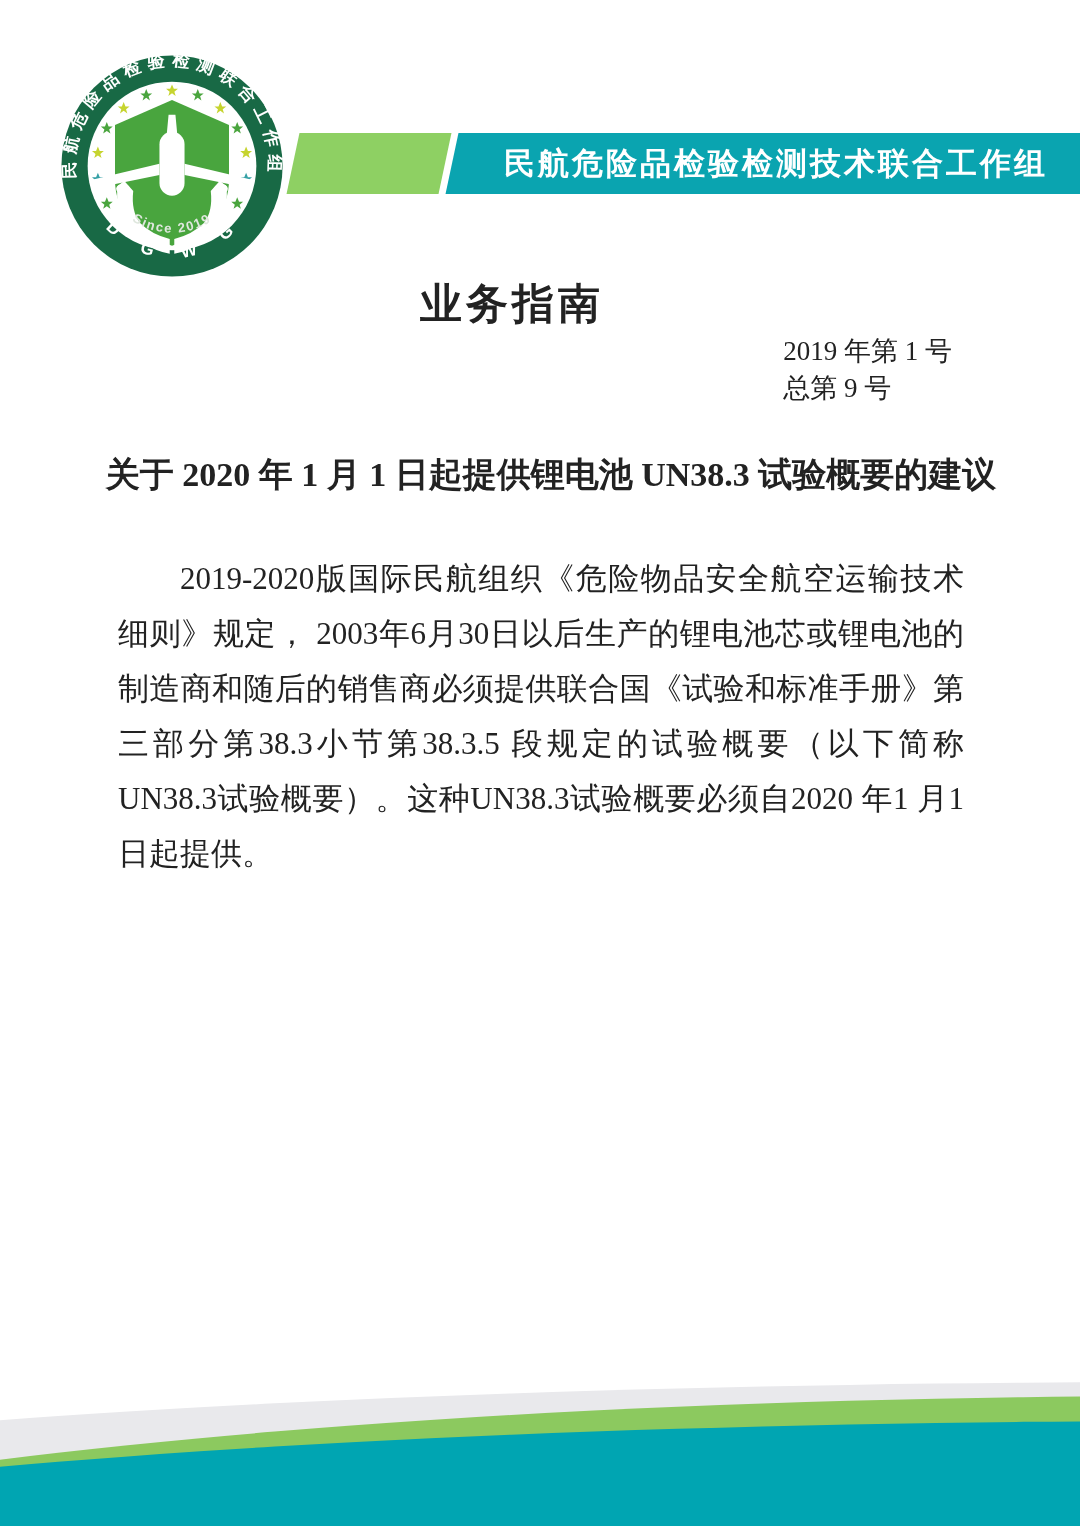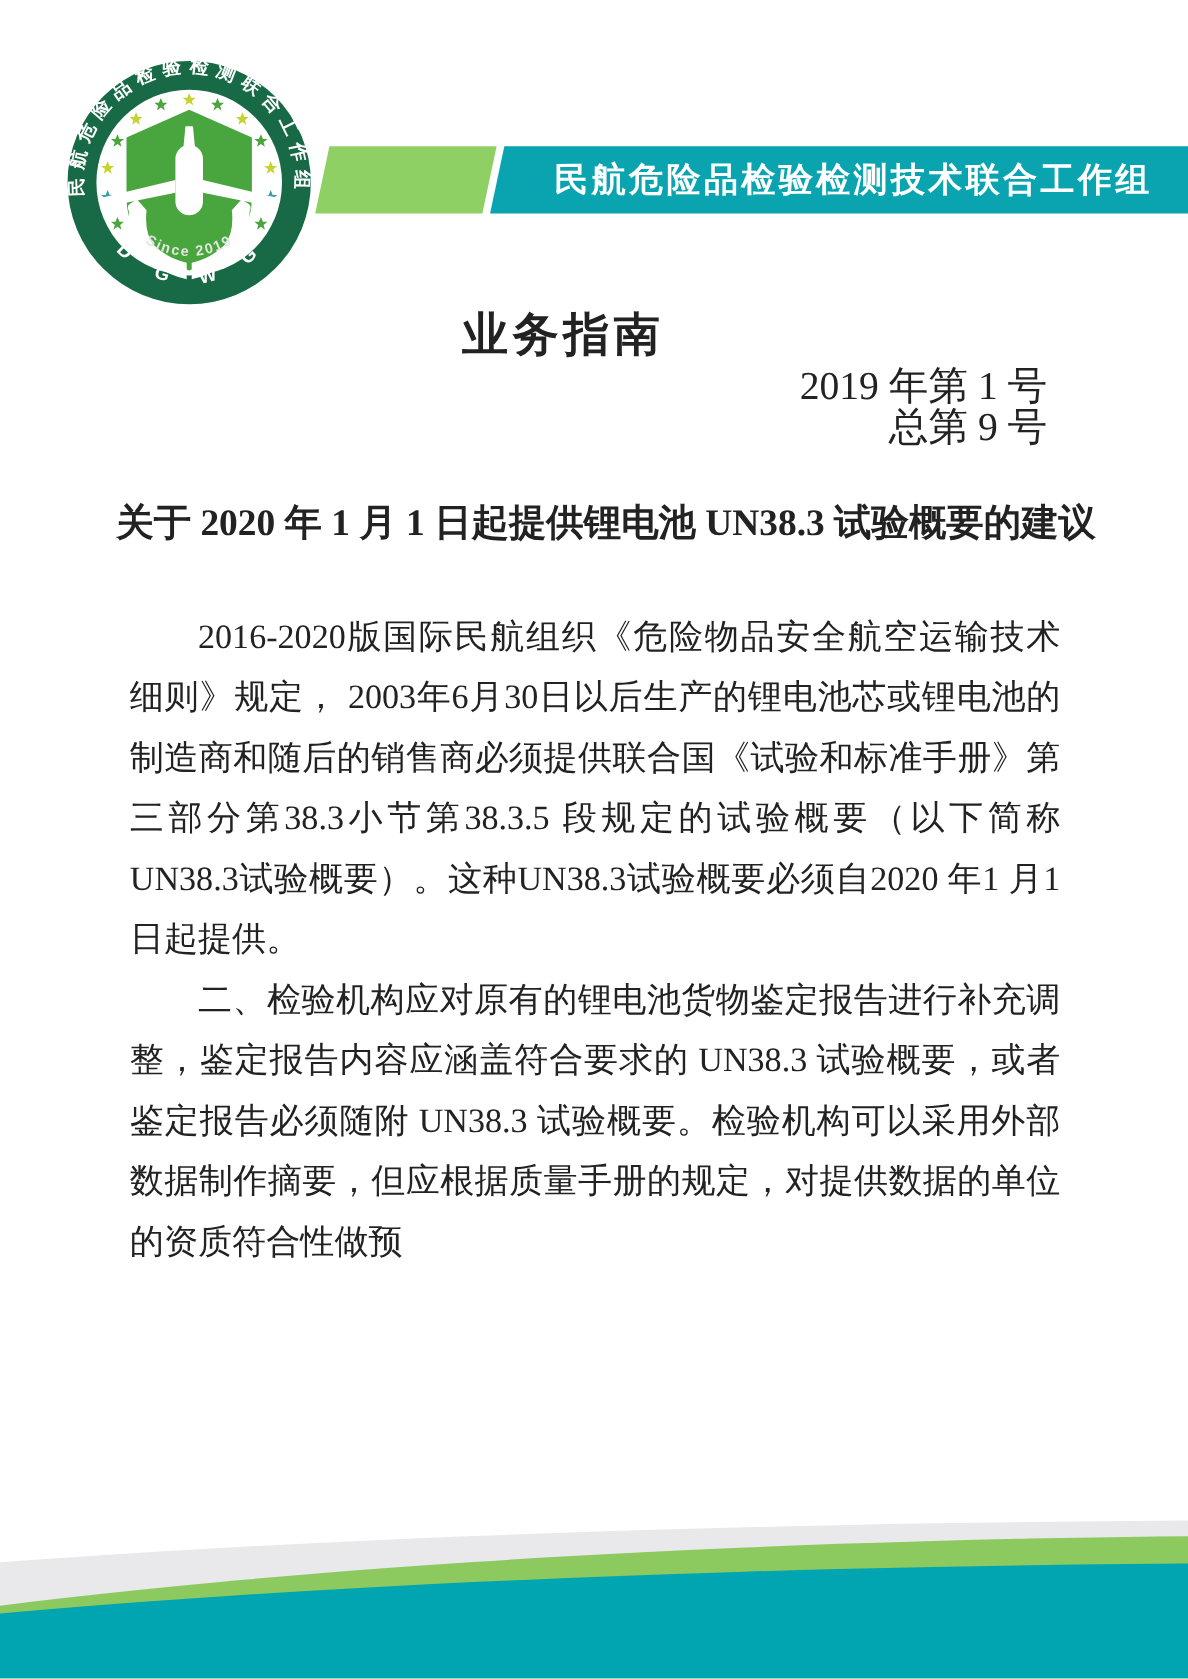--- a/index.html
+++ b/index.html
@@ -62,22 +62,22 @@
     transform:translateX(-28px);
     text-align:center;
     font-size:42px;
     font-weight:bold;
     letter-spacing:4px;
     z-index:5;
   }
   .issue-block{
     position:absolute;
     top:333px; right:128px;
-    text-align:right;
-    font-size:36px;
+    text-align:left;
+    font-size:27px;
     line-height:37px;
     z-index:5;
   }
   .doc-heading{
     position:absolute;
     top:452px; left:0;
     width:100%;
     text-align:center;
     font-size:34px;
     font-weight:bold;
@@ -193,21 +193,20 @@
   <div class="doc-title">业务指南</div>
 
   <div class="issue-block">
     <div>2019 年第 1 号</div>
     <div>总第 9 号</div>
   </div>
 
   <div class="doc-heading">关于 2020 年 1 月 1 日起提供锂电池 UN38.3 试验概要的建议</div>
 
   <div class="doc-body">
-    <p>2016-2020版国际民航组织《危险物品安全航空运输技术细则》规定， 2003年6月30日以后生产的锂电池芯或锂电池的制造商和随后的销售商必须提供联合国《试验和标准手册》第三部分第38.3小节第38.3.5 段规定的试验概要（以下简称UN38.3试验概要）。这种UN38.3试验概要必须自2020 年1 月1 日起提供。</p>
-    <p>二、检验机构应对原有的锂电池货物鉴定报告进行补充调整，鉴定报告内容应涵盖符合要求的 UN38.3 试验概要，或者鉴定报告必须随附 UN38.3 试验概要。检验机构可以采用外部数据制作摘要，但应根据质量手册的规定，对提供数据的单位的资质符合性做预</p>
+    <p>2019-2020版国际民航组织《危险物品安全航空运输技术细则》规定， 2003年6月30日以后生产的锂电池芯或锂电池的制造商和随后的销售商必须提供联合国《试验和标准手册》第三部分第38.3小节第38.3.5 段规定的试验概要（以下简称UN38.3试验概要）。这种UN38.3试验概要必须自2020 年1 月1 日起提供。</p>
   </div>
 
   <div class="band gray"></div>
   <div class="band green"></div>
   <div class="band teal"></div>
 
 </div>
 
 </body></html>

